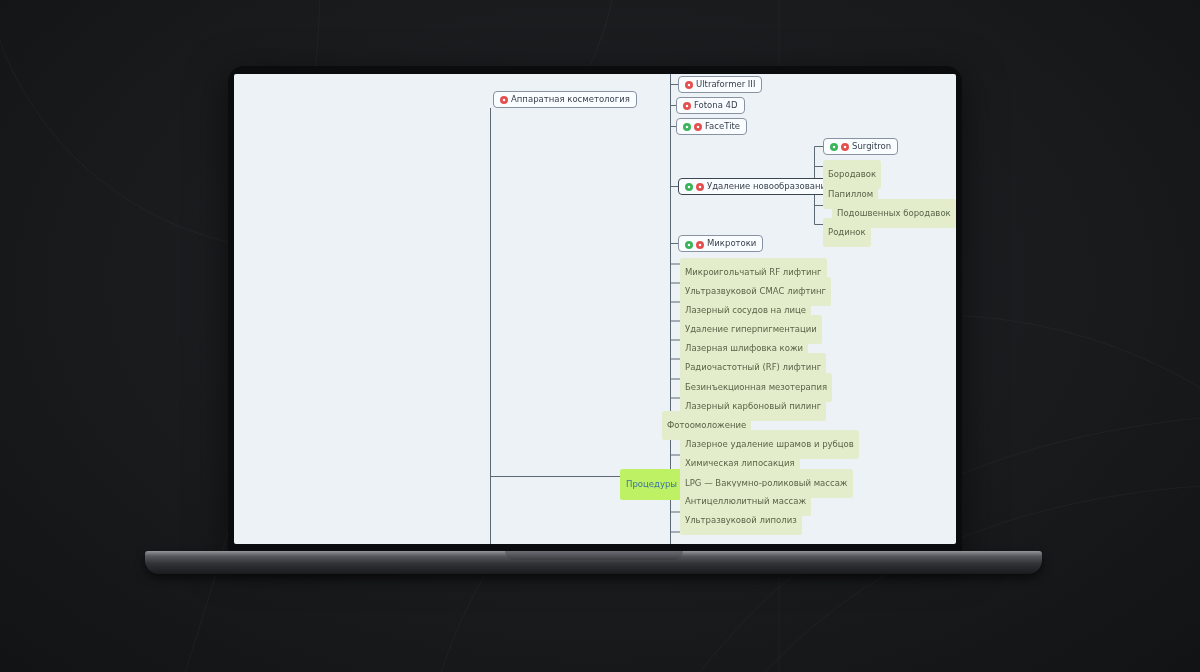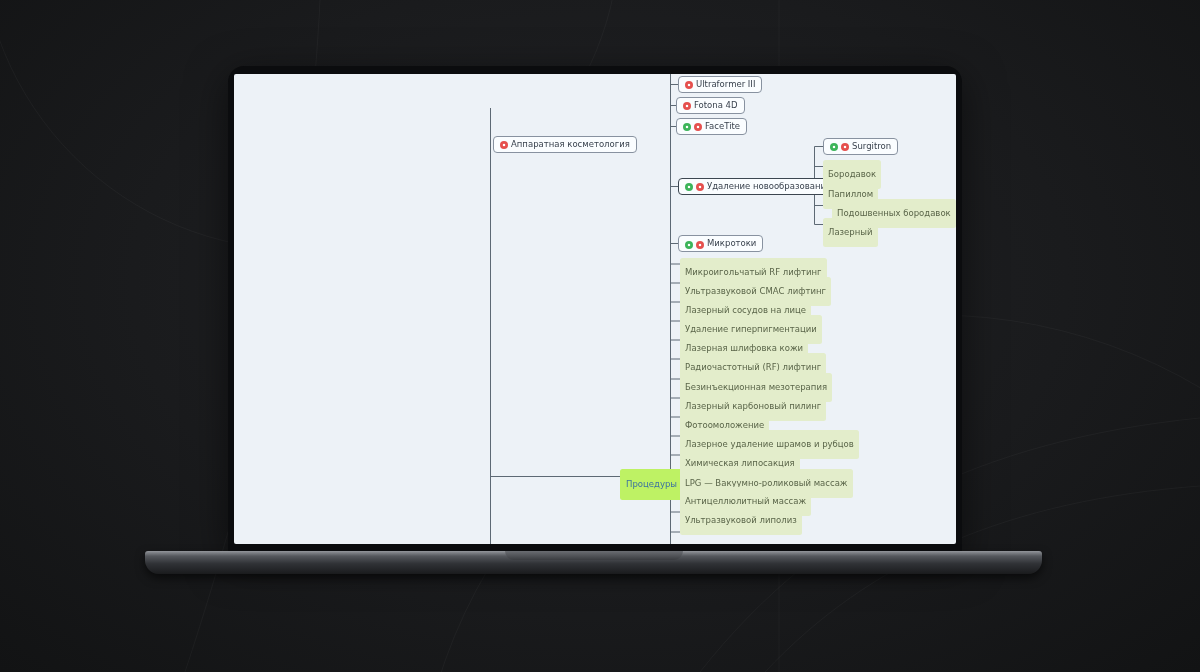--- a/index.html
+++ b/index.html
@@ -107,21 +107,21 @@
           <path d="M556,112.5 H580.5"></path>
           <path d="M580.5,72.5 V150.5"></path>
           <path d="M580.5,72.5 H589"></path>
             <path d="M580.5,92.5 H589"></path>
             <path d="M580.5,112.5 H589"></path>
           <path d="M580.5,131.5 H589"></path>
             <path d="M580.5,150.5 H589"></path>
         </g>
       </svg>
 
-      <div class="node" style="left:259px; top:17px;margin-top:45px;">
+      <div class="node" style="left:259px; top:17px;">
         <span class="ic ic-red"></span>
         <span>Аппаратная косметология</span>
       </div>
 
       <div class="node" style="left:444px; top:2px;">
         <span class="ic ic-red"></span>
         <span>Ultraformer III</span>
       </div>
       <div class="node" style="left:442px; top:23px;justify-content:space-between;">
         <span class="ic ic-red"></span>
@@ -139,39 +139,39 @@
         <span>Удаление новообразований</span>
       </div>
       <div class="node" style="left:589px; top:64px;">
         <span class="ic ic-green"></span>
         <span class="ic ic-red"></span>
         <span>Surgitron</span>
       </div>
       <span class="leaf" style="left:589px; top:86px;">Бородавок</span>
       <span class="leaf" style="left:589px; top:106px;">Папиллом</span>
       <span class="leaf" style="left:589px; top:125px;margin-left:9px;">Подошвенных бородавок</span>
-      <span class="leaf" style="left:589px; top:144px;">Лазерный</span>
+      <span class="leaf" style="left:589px; top:144px;">Родинок</span>
 
       <div class="node" style="left:444px; top:161px;align-items:flex-end;">
         <span class="ic ic-green"></span>
         <span class="ic ic-red"></span>
         <span>Микротоки</span>
       </div>
 
       <span class="tag-blue" style="left:386px; top:395px;">Процедуры</span>
 
       <span class="leaf" style="left:446px; top:184px;">Микроигольчатый RF лифтинг</span>
       <span class="leaf" style="left:446px; top:203px;">Ультразвуковой СМАС лифтинг</span>
       <span class="leaf" style="left:446px; top:222px;">Лазерный сосудов на лице</span>
       <span class="leaf" style="left:446px; top:241px;">Удаление гиперпигментации</span>
       <span class="leaf" style="left:446px; top:260px;">Лазерная шлифовка кожи</span>
       <span class="leaf" style="left:446px; top:279px;">Радиочастотный (RF) лифтинг</span>
       <span class="leaf" style="left:446px; top:299px;">Безинъекционная мезотерапия</span>
       <span class="leaf" style="left:446px; top:318px;">Лазерный карбоновый пилинг</span>
-      <span class="leaf" style="left:446px; top:337px;">Фотоомоложение</span>
+      <span class="leaf" style="left:428px; top:337px;">Фотоомоложение</span>
       <span class="leaf" style="left:446px; top:356px;">Лазерное удаление шрамов и рубцов</span>
       <span class="leaf" style="left:446px; top:375px;">Химическая липосакция</span>
       <span class="leaf" style="left:446px; top:395px;">LPG — Вакуумно-роликовый массаж</span>
       <span class="leaf" style="left:446px; top:413px;">Антицеллюлитный массаж</span>
       <span class="leaf" style="left:446px; top:432px;">Ультразвуковой липолиз</span>
       <span class="leaf" style="left:446px; top:471px;">Миостимуляция тела</span>
 
     </div>
   </div>
 

